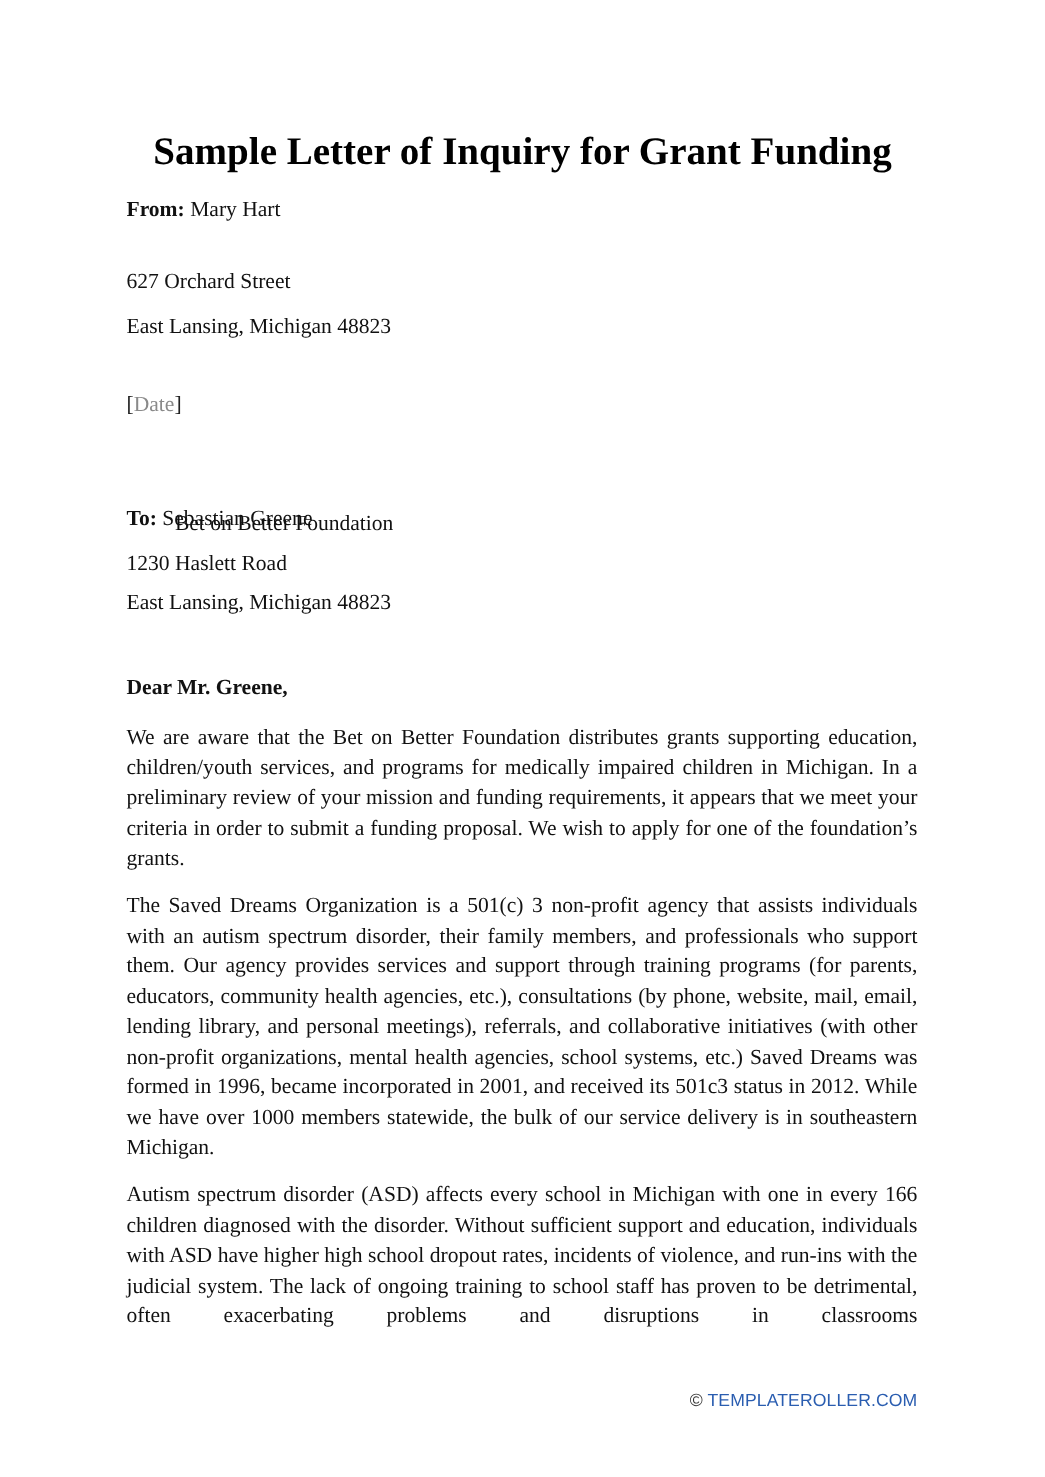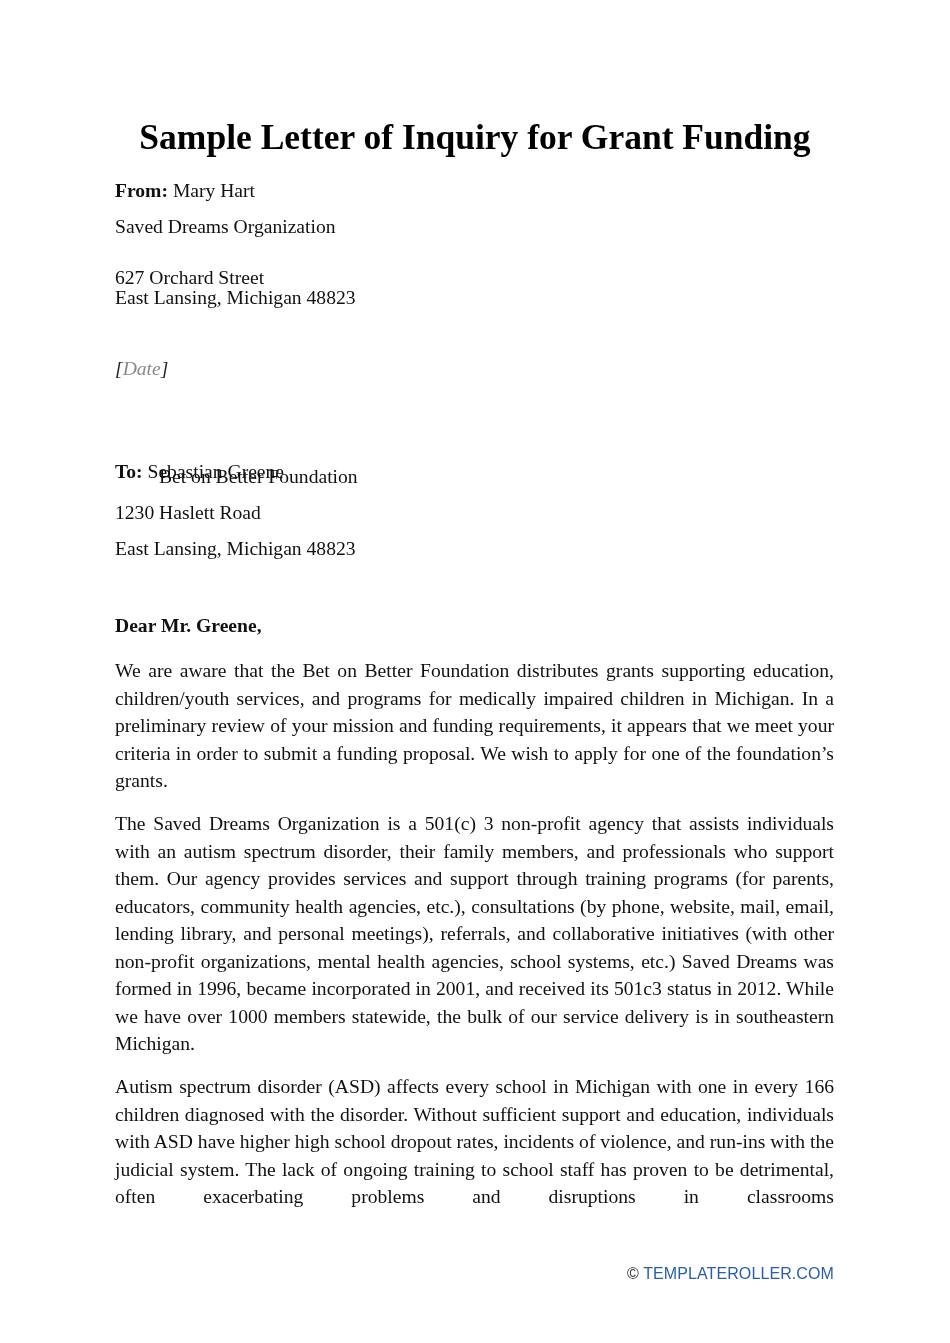--- a/index.html
+++ b/index.html
@@ -71,25 +71,24 @@
 <body>
 
 <div class="page">
 
   <div class="title">Sample Letter of Inquiry for Grant Funding</div>
 
   <div class="line" style="top:179px;">
     <span class="bold">From:</span>
     <span>Mary Hart</span>
   </div>
-  <div class="line" style="top:215px;">Saved Dreams Organization</div>
-  <div class="line" style="top:266px;">627 Orchard Street</div>
+  <div class="line" style="top:245px;">627 Orchard Street</div>
   <div class="line" style="top:286px;">East Lansing, Michigan 48823</div>
 
-  <div class="line" style="top:357px;font-style:italic;"><span class="placeholder-bracket">[</span><span class="placeholder-text">Date</span><span class="placeholder-bracket">]</span></div>
+  <div class="line" style="top:357px;"><span class="placeholder-bracket">[</span><span class="placeholder-text">Date</span><span class="placeholder-bracket">]</span></div>
 
   <div class="line" style="top:429px;margin-top:31px;">
     <span class="bold">To:</span>
     <span>Sebastian Greene</span>
   </div>
   <div class="line" style="top:465px;margin-left:44px;">Bet on Better Foundation</div>
   <div class="line" style="top:501px;">1230 Haslett Road</div>
   <div class="line" style="top:537px;">East Lansing, Michigan 48823</div>
 
   <div class="line bold" style="top:614px;">Dear Mr. Greene,</div>

